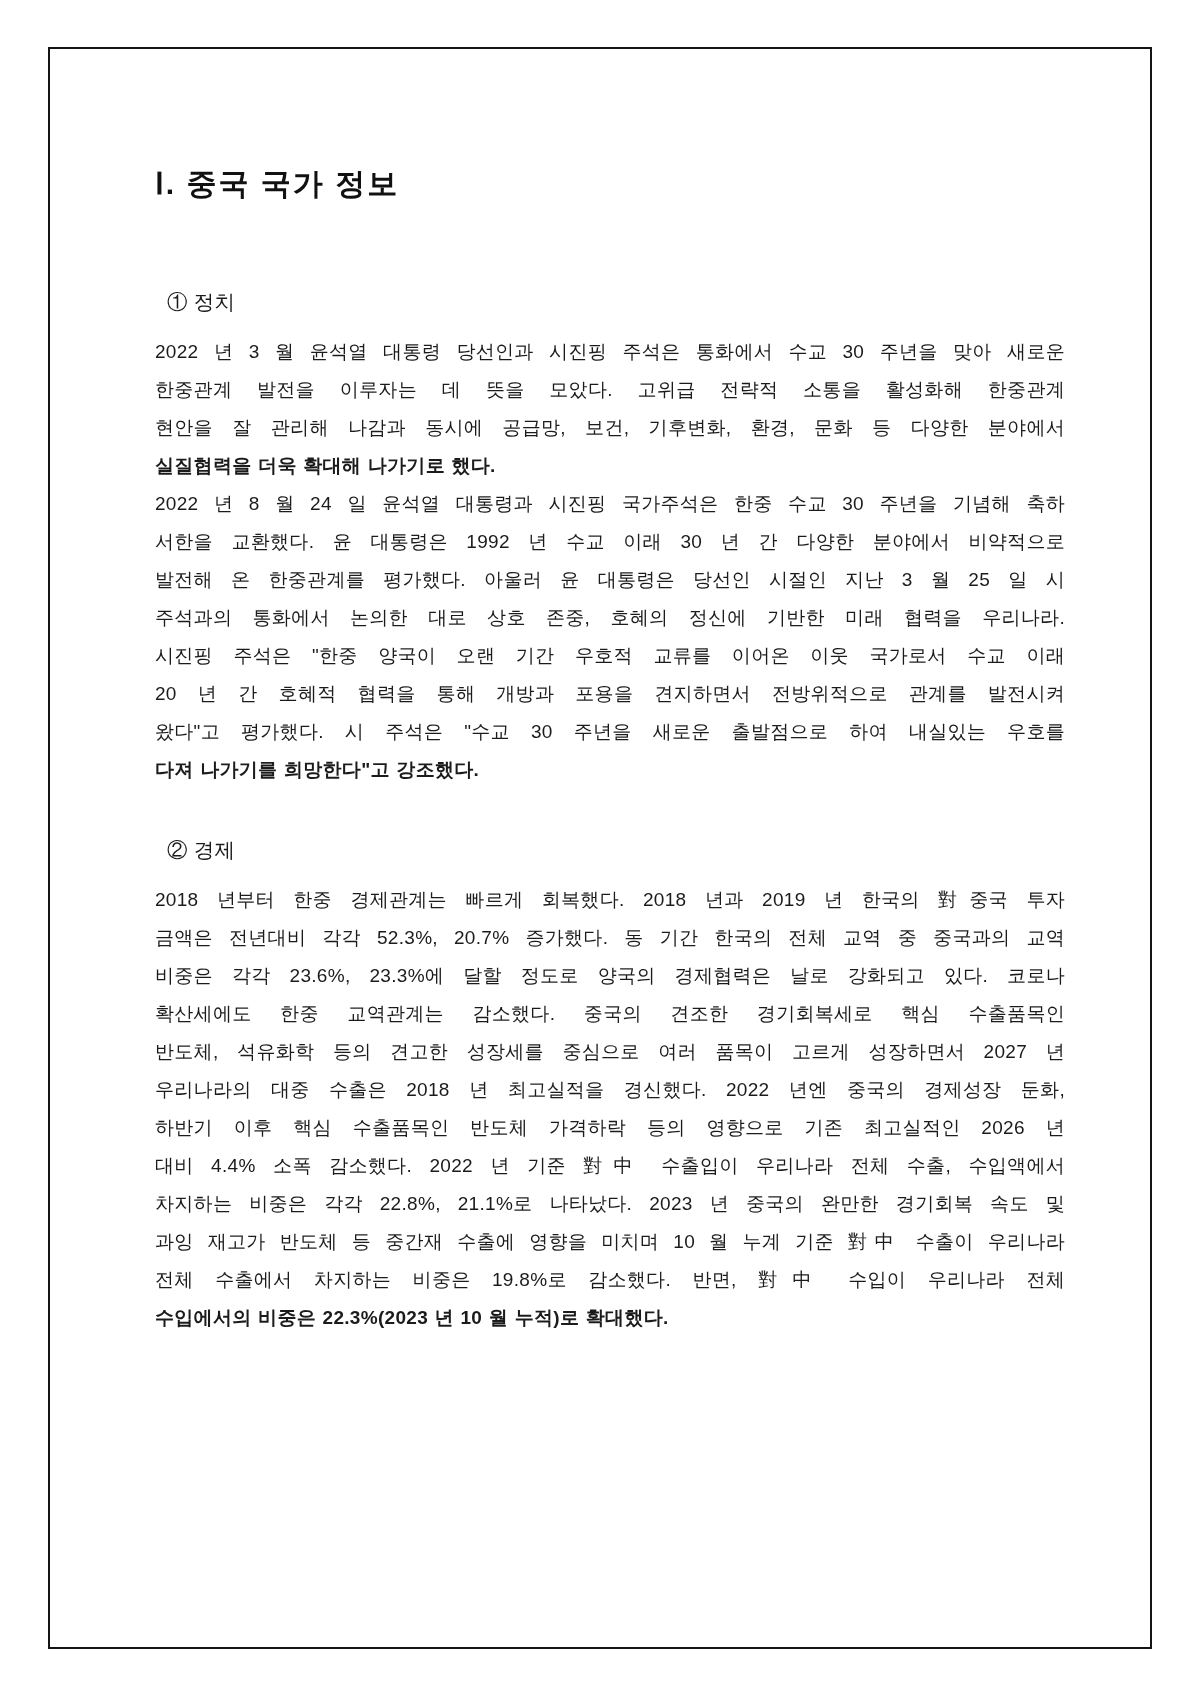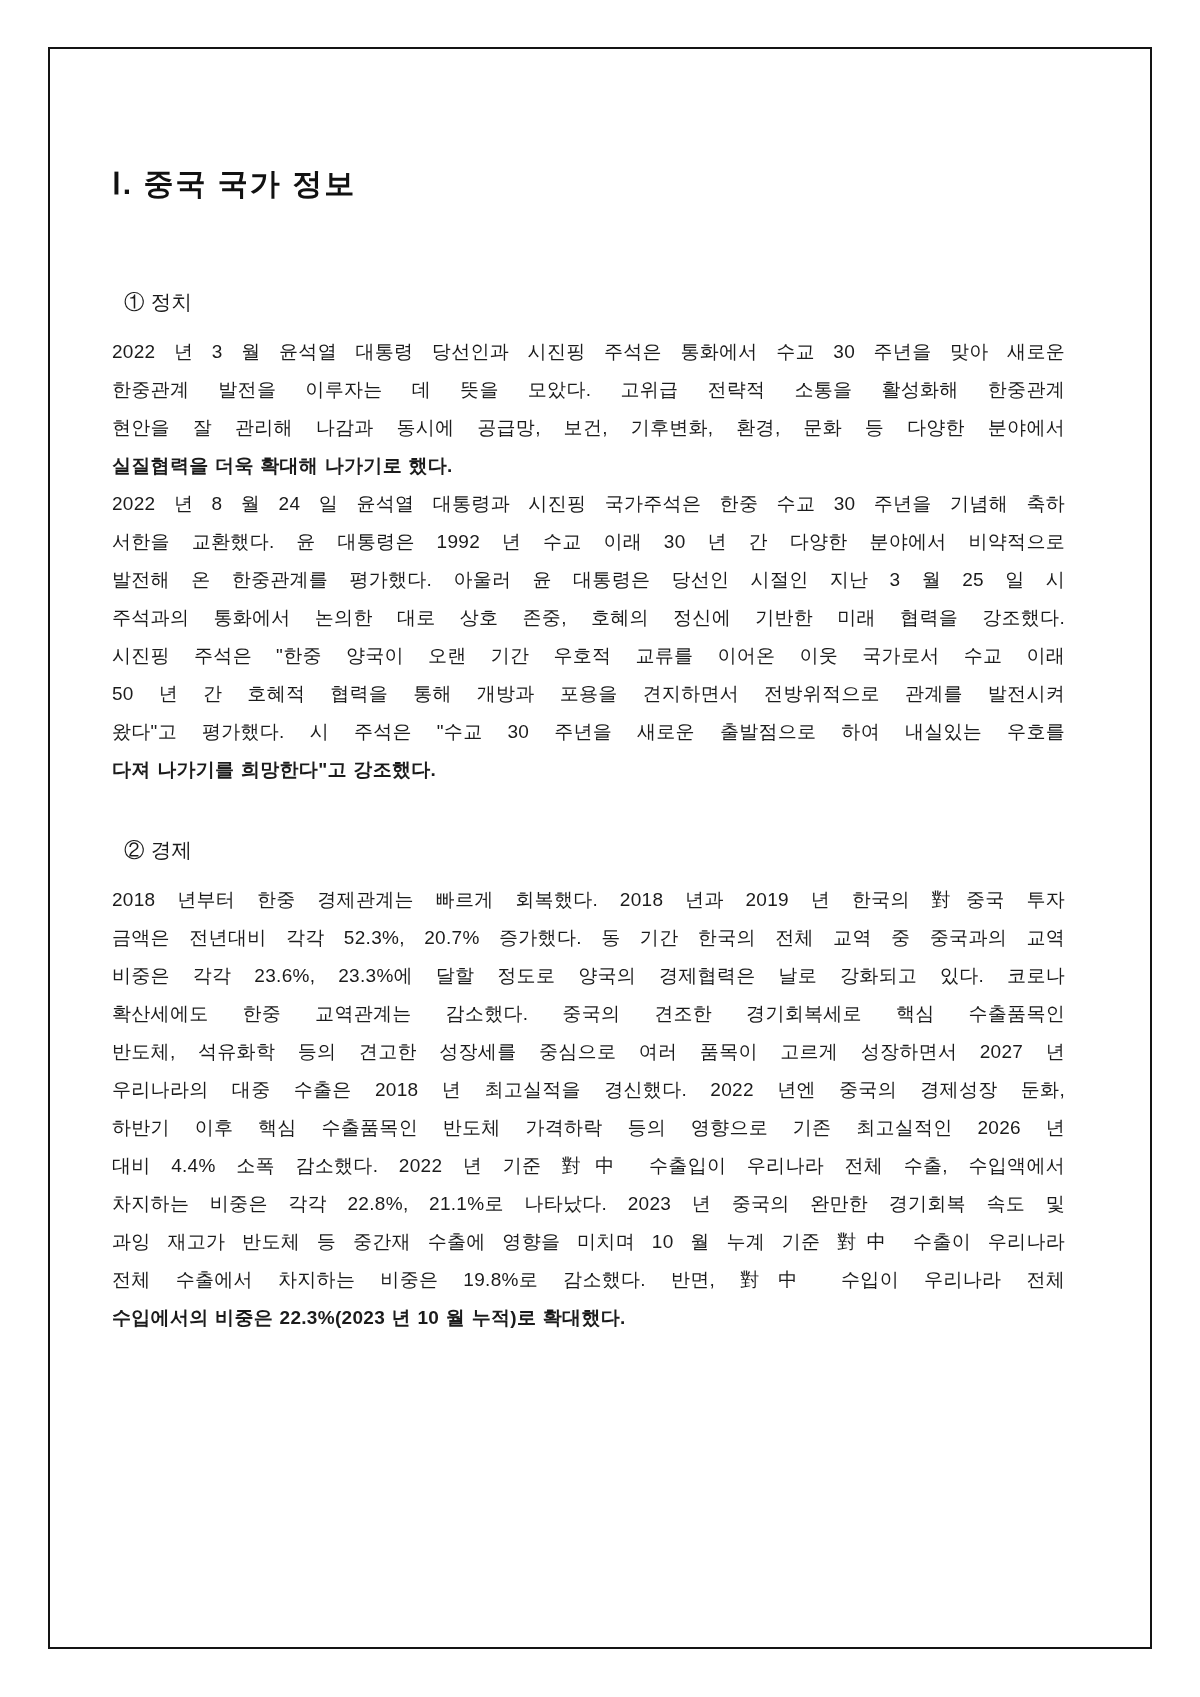--- a/index.html
+++ b/index.html
@@ -16,21 +16,21 @@
     overflow: hidden;
   }
   .page-border {
     position: absolute;
     left: 48px;
     top: 47px;
     width: 1104px;
     height: 1602px;
     border: 2px solid #141414;
     box-sizing: border-box;
-    padding: 114px 85px 0 62px;
+    padding: 114px 85px 0 105px;
     background: #ffffff;
   }
   .doc-title {
     margin: 0 0 78px 0;
     font-size: 30px;
     line-height: 42px;
     font-weight: 700;
     letter-spacing: 2px;
     color: #111111;
   }
@@ -72,23 +72,23 @@
         <div class="paragraph">
           <div class="line">2022 년 3 월 윤석열 대통령 당선인과 시진핑 주석은 통화에서 수교 30 주년을 맞아 새로운</div>
           <div class="line">한중관계 발전을 이루자는 데 뜻을 모았다. 고위급 전략적 소통을 활성화해 한중관계</div>
           <div class="line">현안을 잘 관리해 나감과 동시에 공급망, 보건, 기후변화, 환경, 문화 등 다양한 분야에서</div>
           <div class="line final">실질협력을 더욱 확대해 나가기로 했다.</div>
         </div>
         <div class="paragraph">
           <div class="line">2022 년 8 월 24 일 윤석열 대통령과 시진핑 국가주석은 한중 수교 30 주년을 기념해 축하</div>
           <div class="line">서한을 교환했다. 윤 대통령은 1992 년 수교 이래 30 년 간 다양한 분야에서 비약적으로</div>
           <div class="line">발전해 온 한중관계를 평가했다. 아울러 윤 대통령은 당선인 시절인 지난 3 월 25 일 시</div>
-          <div class="line">주석과의 통화에서 논의한 대로 상호 존중, 호혜의 정신에 기반한 미래 협력을 강조했다.</div>
+          <div class="line">주석과의 통화에서 논의한 대로 상호 존중, 호혜의 정신에 기반한 미래 협력을 우리나라.</div>
           <div class="line">시진핑 주석은 "한중 양국이 오랜 기간 우호적 교류를 이어온 이웃 국가로서 수교 이래</div>
-          <div class="line">50 년 간 호혜적 협력을 통해 개방과 포용을 견지하면서 전방위적으로 관계를 발전시켜</div>
+          <div class="line">20 년 간 호혜적 협력을 통해 개방과 포용을 견지하면서 전방위적으로 관계를 발전시켜</div>
           <div class="line">왔다"고 평가했다. 시 주석은 "수교 30 주년을 새로운 출발점으로 하여 내실있는 우호를</div>
           <div class="line final">다져 나가기를 희망한다"고 강조했다.</div>
         </div>
       </div>
       <div class="section">
         <h2 class="section-heading">② 경제</h2>
         <div class="paragraph">
           <div class="line">2018 년부터 한중 경제관계는 빠르게 회복했다. 2018 년과 2019 년 한국의 對중국 투자</div>
           <div class="line">금액은 전년대비 각각 52.3%, 20.7% 증가했다.  동 기간 한국의 전체 교역 중 중국과의 교역</div>
           <div class="line">비중은 각각 23.6%, 23.3%에 달할 정도로 양국의 경제협력은 날로 강화되고 있다. 코로나</div>

